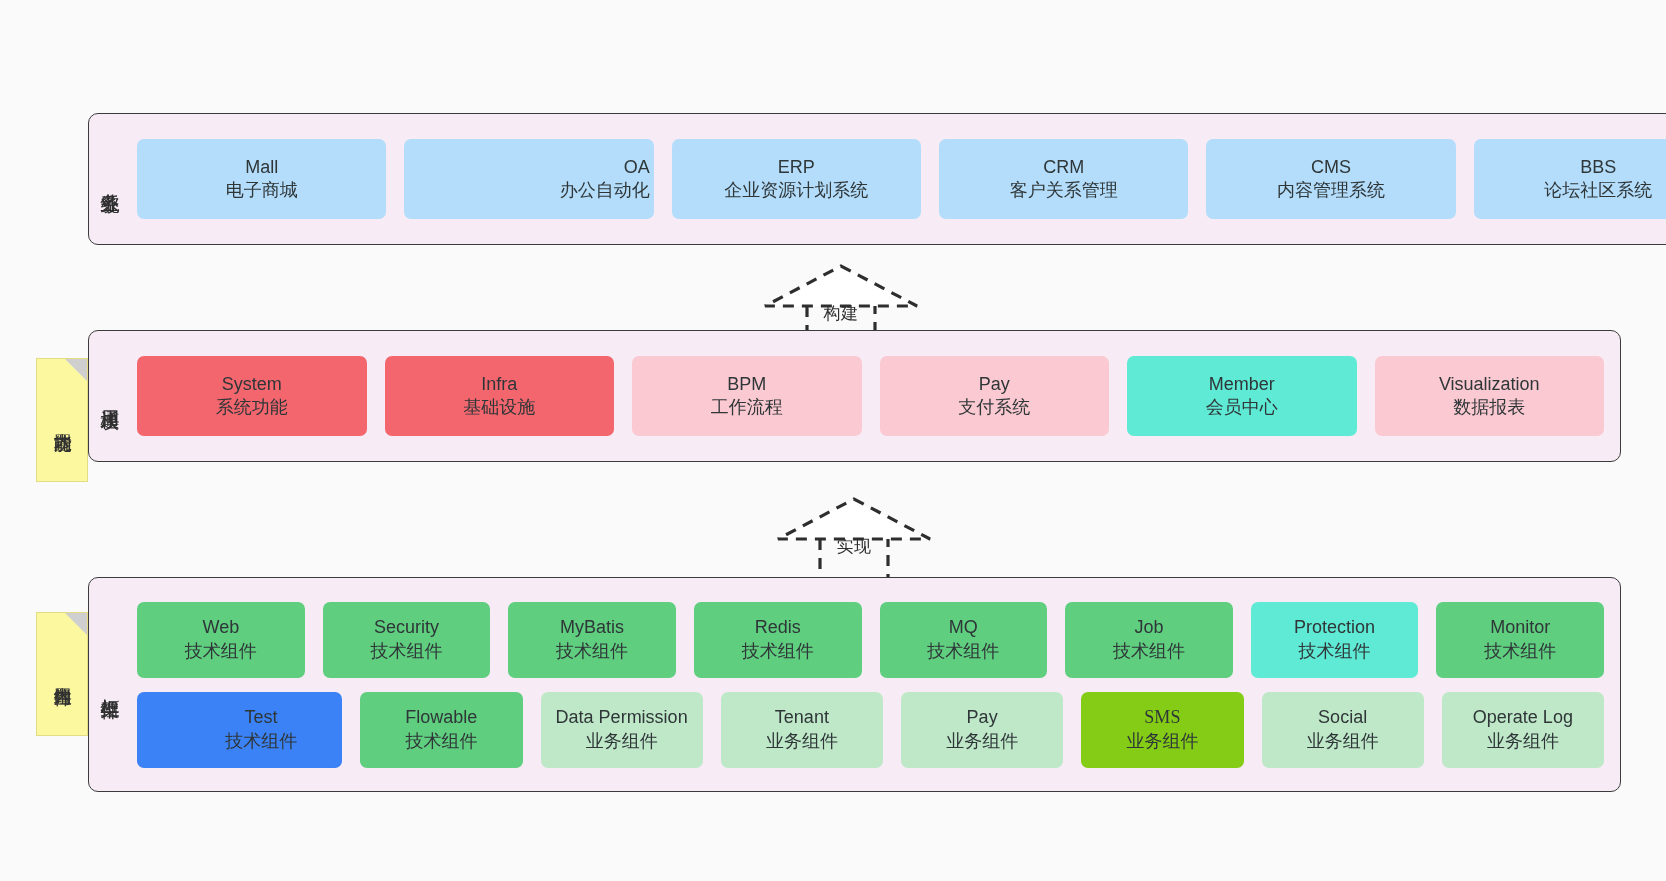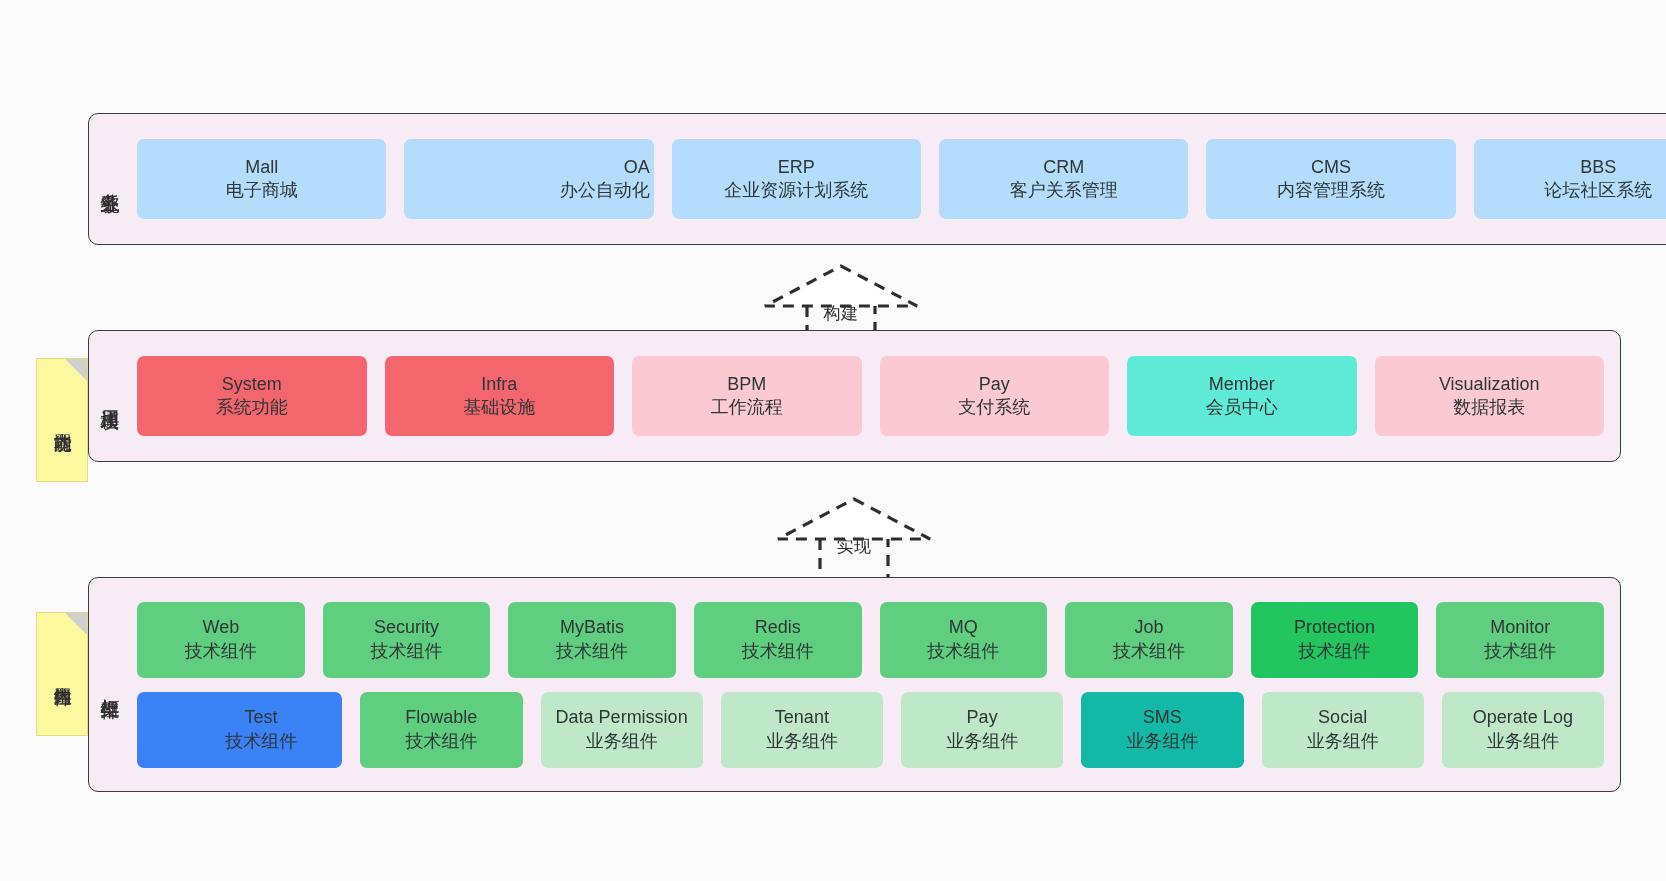--- a/index.html
+++ b/index.html
@@ -260,21 +260,21 @@
           <span class="l2">技术组件</span>
         </div>
         <div class="card c-green h-frame" style="background: rgb(95, 206, 127);">
           <span class="l1">MQ</span>
           <span class="l2">技术组件</span>
         </div>
         <div class="card c-green h-frame" style="background: rgb(95, 206, 127);">
           <span class="l1">Job</span>
           <span class="l2">技术组件</span>
         </div>
-        <div class="card c-green h-frame" style="background: #22c55e;">
+        <div class="card c-green h-frame" style="background: #5eead4;">
           <span class="l1">Protection</span>
           <span class="l2">技术组件</span>
         </div>
         <div class="card c-green h-frame" style="background: rgb(95, 206, 127);">
           <span class="l1">Monitor</span>
           <span class="l2">技术组件</span>
         </div>
       </div>
 
       <div class="card-row">
@@ -291,21 +291,21 @@
           <span class="l2">业务组件</span>
         </div>
         <div class="card c-lightgreen h-frame" style="background: rgb(191, 232, 201);">
           <span class="l1">Tenant</span>
           <span class="l2">业务组件</span>
         </div>
         <div class="card c-lightgreen h-frame" style="background: rgb(191, 232, 201);">
           <span class="l1">Pay</span>
           <span class="l2">业务组件</span>
         </div>
-        <div class="card c-lightgreen h-frame" style="background: #14b8a6;">
+        <div class="card c-lightgreen h-frame" style="background: #84cc16; font-family: Liberation Serif, serif;">
           <span class="l1">SMS</span>
           <span class="l2">业务组件</span>
         </div>
         <div class="card c-lightgreen h-frame" style="background: rgb(191, 232, 201);">
           <span class="l1">Social</span>
           <span class="l2">业务组件</span>
         </div>
         <div class="card c-lightgreen h-frame" style="background: rgb(191, 232, 201);">
           <span class="l1">Operate Log</span>
           <span class="l2">业务组件</span>

